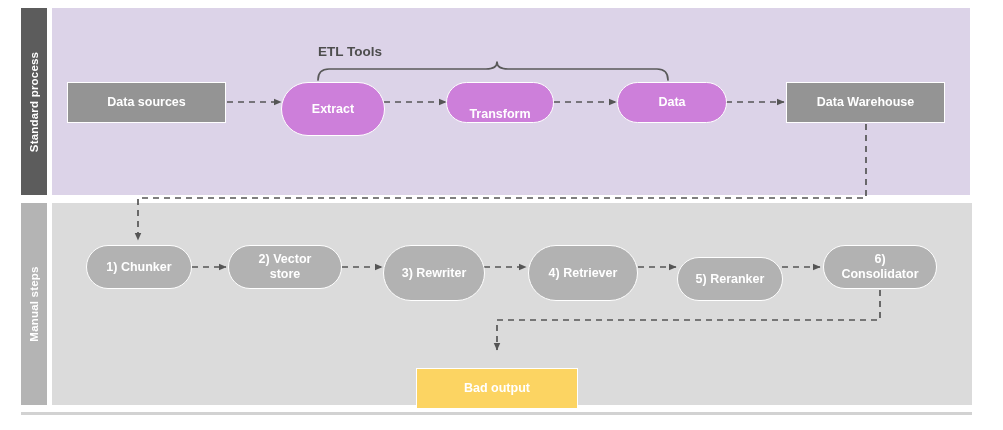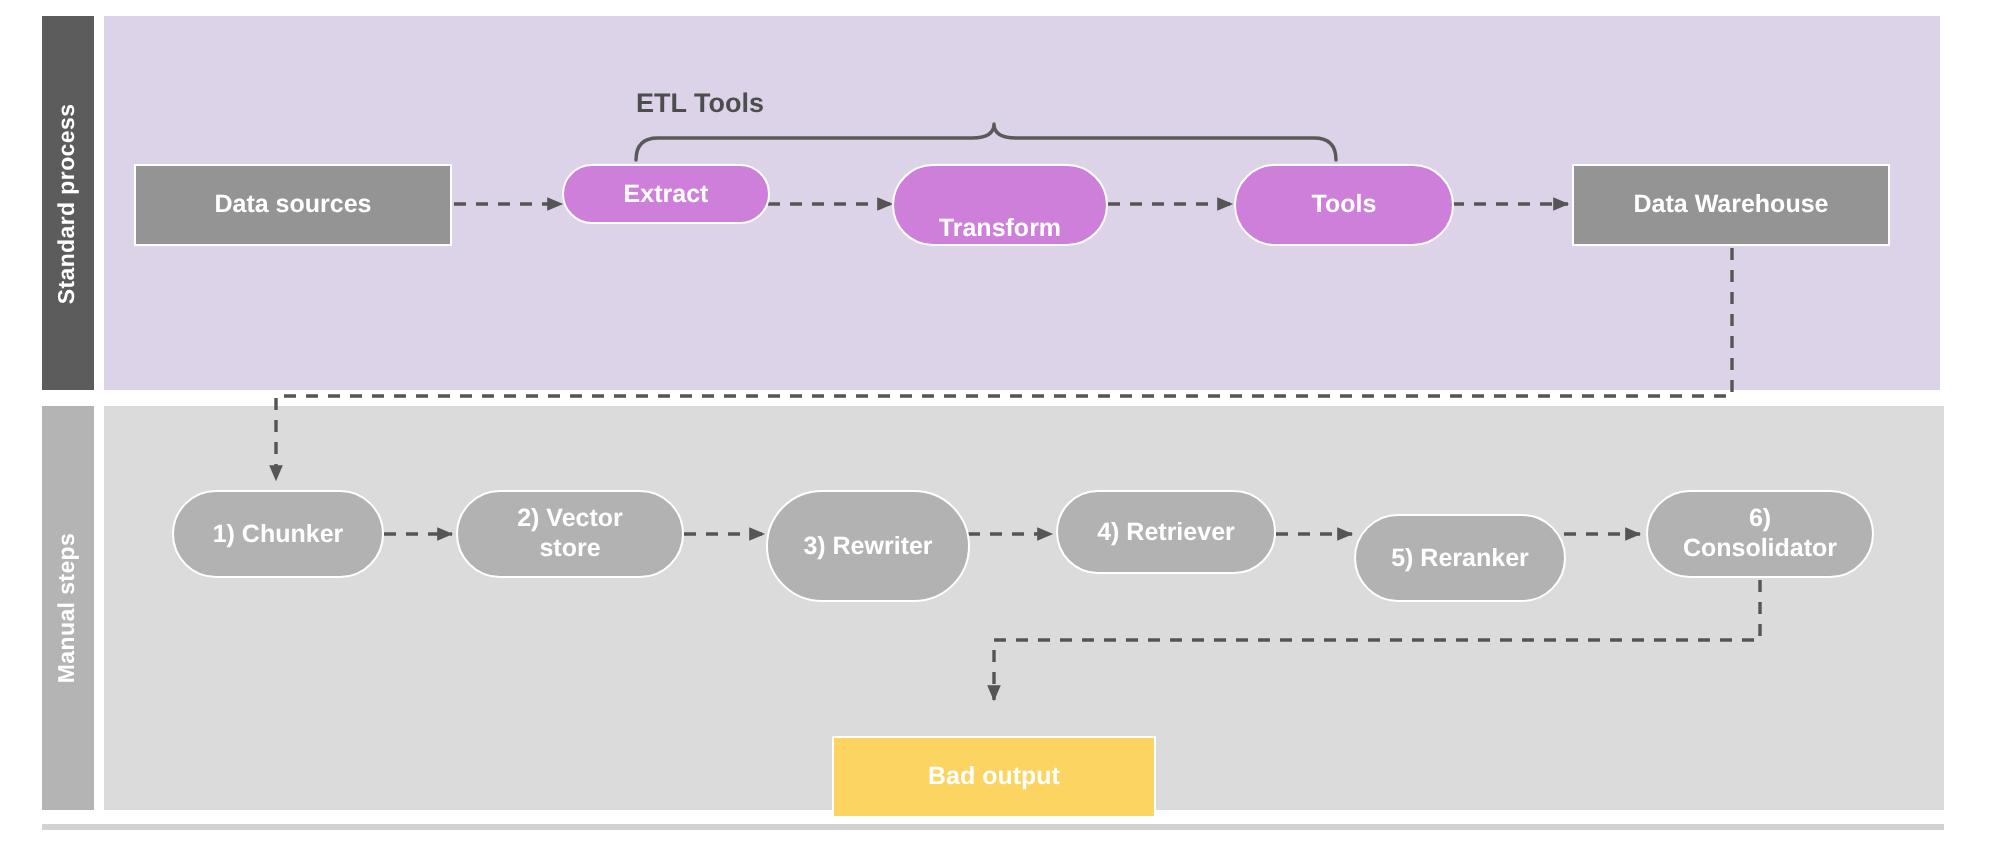--- a/index.html
+++ b/index.html
@@ -85,51 +85,51 @@
       <path d="M880,290 L880,320 L497,320 L497,350" marker-end="url(#ah)"></path>
     </g>
 
     <path d="M318,80 Q318,69 329,69 L486,69 Q497,69 497,62 Q497,69 508,69 L657,69 Q668,69 668,80" stroke="#595959" stroke-width="1.7" fill="none" stroke-linecap="round" stroke-linejoin="round"></path>
   </svg>
 
   <div class="node node-rect" style="left:67px;top:82px;width:159px;height:41px;">
     <span>Data sources</span>
   </div>
 
-  <div class="node node-pill-purple" style="left:281px;top:82px;width:104px;height:30px;">
+  <div class="node node-pill-purple" style="left:281px;top:82px;width:104px;height:54px;">
     <span>Extract</span>
   </div>
 
   <div class="node node-pill-purple" style="left:446px;top:82px;width:108px;height:41px;align-items:flex-end;">
     <span>Transform</span>
   </div>
 
   <div class="node node-pill-purple" style="left:617px;top:82px;width:110px;height:41px;">
-    <span>Tools</span>
+    <span>Data</span>
   </div>
 
   <div class="node node-rect" style="left:786px;top:82px;width:159px;height:41px;">
     <span>Data Warehouse</span>
   </div>
 
   <div id="etl-label">ETL Tools</div>
 
   <div class="node node-pill-gray" style="left:86px;top:245px;width:106px;height:44px;">
     <span>1) Chunker</span>
   </div>
 
   <div class="node node-pill-gray" style="left:228px;top:245px;width:114px;height:44px;padding:0 14px;">
     <span>2) Vector store</span>
   </div>
 
   <div class="node node-pill-gray" style="left:383px;top:245px;width:102px;height:56px;">
     <span>3) Rewriter</span>
   </div>
 
-  <div class="node node-pill-gray" style="left:528px;top:245px;width:110px;height:42px;">
+  <div class="node node-pill-gray" style="left:528px;top:245px;width:110px;height:56px;">
     <span>4) Retriever</span>
   </div>
 
   <div class="node node-pill-gray" style="left:677px;top:245px;width:106px;height:44px;margin-top:12px;">
     <span>5) Reranker</span>
   </div>
 
   <div class="node node-pill-gray" style="left:823px;top:245px;width:114px;height:44px;padding:12px 12px;">
     <span>6) Consolidator</span>
   </div>

